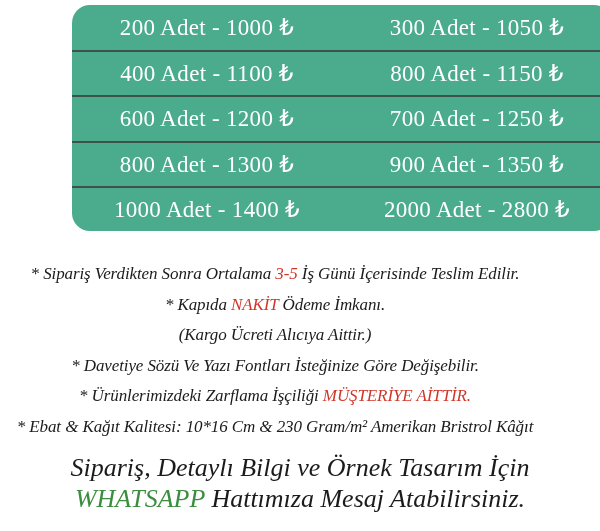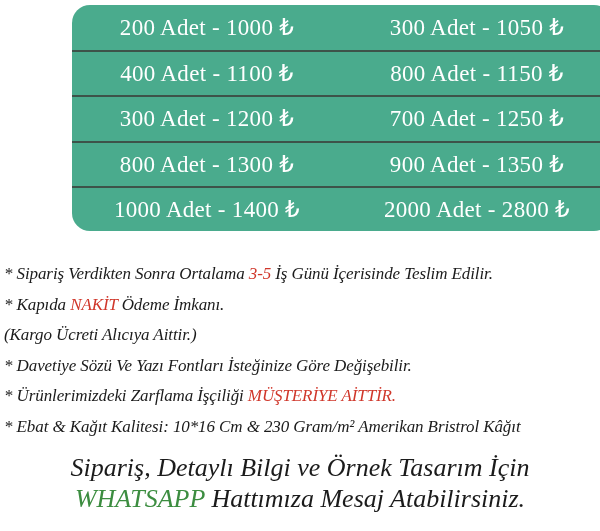--- a/index.html
+++ b/index.html
@@ -41,24 +41,24 @@
     text-align: center;
     color: var(--table-text, #ffffff);
     font-size: 23px;
     font-family: "Liberation Serif", "DejaVu Sans", serif;
     letter-spacing: 0.3px;
     white-space: nowrap;
   }
   
   .notes {
     position: absolute;
-    left: 4px;
+    left: 15px;
     top: 259px;
     width: 520px;
-    text-align: left;
+    text-align: center;
   }
   .note-line {
     font-style: italic;
     font-size: 17px;
     line-height: 30.5px;
     color: var(--text, #1b1b1b);
     white-space: nowrap;
     letter-spacing: -0.1px;
   }
   
@@ -84,21 +84,21 @@
   <div class="pricing-table" id="pricing-table">
       <div class="price-row">
         <span class="price-cell">200 Adet - 1000 ₺</span>
         <span class="price-cell">300 Adet - 1050 ₺</span>
       </div>
       <div class="price-row">
         <span class="price-cell">400 Adet - 1100 ₺</span>
         <span class="price-cell">800 Adet - 1150 ₺</span>
       </div>
       <div class="price-row">
-        <span class="price-cell">300 Adet - 1200 ₺</span>
+        <span class="price-cell">600 Adet - 1200 ₺</span>
         <span class="price-cell">700 Adet - 1250 ₺</span>
       </div>
       <div class="price-row">
         <span class="price-cell">800 Adet - 1300 ₺</span>
         <span class="price-cell">900 Adet - 1350 ₺</span>
       </div>
       <div class="price-row">
         <span class="price-cell">1000 Adet - 1400 ₺</span>
         <span class="price-cell">2000 Adet - 2800 ₺</span>
       </div>

